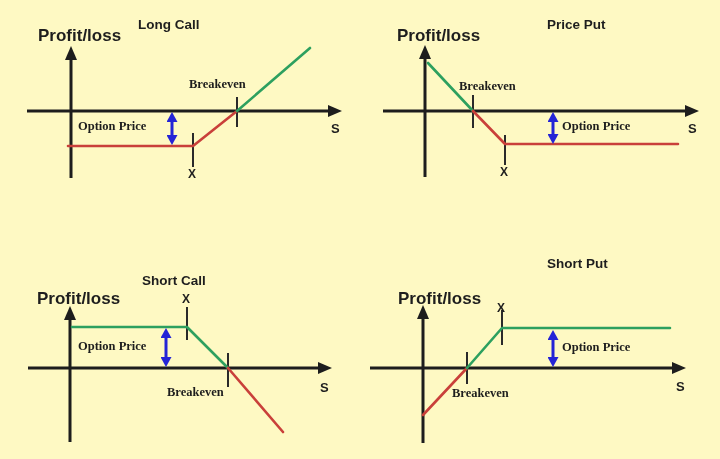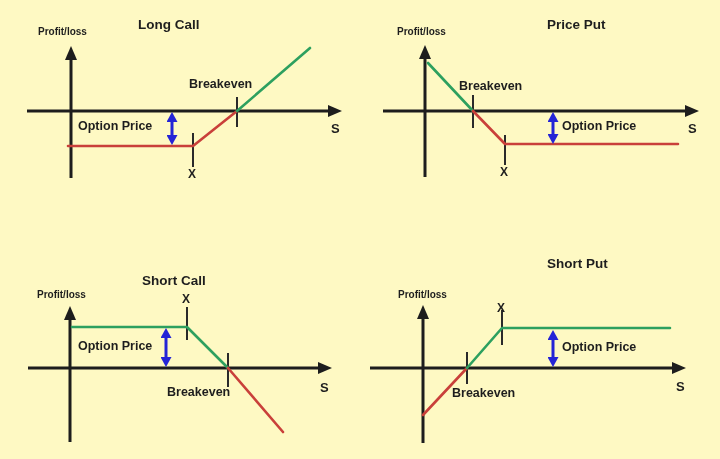--- a/index.html
+++ b/index.html
@@ -3,24 +3,24 @@
 <meta charset="utf-8">
 <style>
   html,body{margin:0;padding:0;background:#ffffff;}
   .stage{
     position:relative;width:720px;height:459px;background:#fef9c3;overflow:hidden;
     font-family:"Liberation Sans", sans-serif;color:#1e1e1e;
   }
   #chart-svg{position:absolute;left:0;top:0;width:720px;height:459px;}
   .label{position:absolute;font-weight:bold;white-space:nowrap;line-height:1.05;}
   .title{font-size:13.5px;}
-  .axis-label{font-size:10px;}
+  .axis-label{font-size:17px;}
   .s-label{font-size:13px;}
   .x-label{font-size:12px;}
-  .ann{font-size:12.5px;}
+  .ann{font-size:12.5px;font-family:Liberation Serif, serif;}
 </style>
 </head>
 <body>
 
 <div class="stage">
 
   <svg id="chart-svg" viewBox="0 0 720 459">
     <defs>
       <marker id="ah" markerUnits="userSpaceOnUse" markerWidth="14" markerHeight="12" refX="8" refY="6" orient="auto">
         <path d="M0,0 L14,6 L0,12 Z" fill="#1d1d1d"></path>

